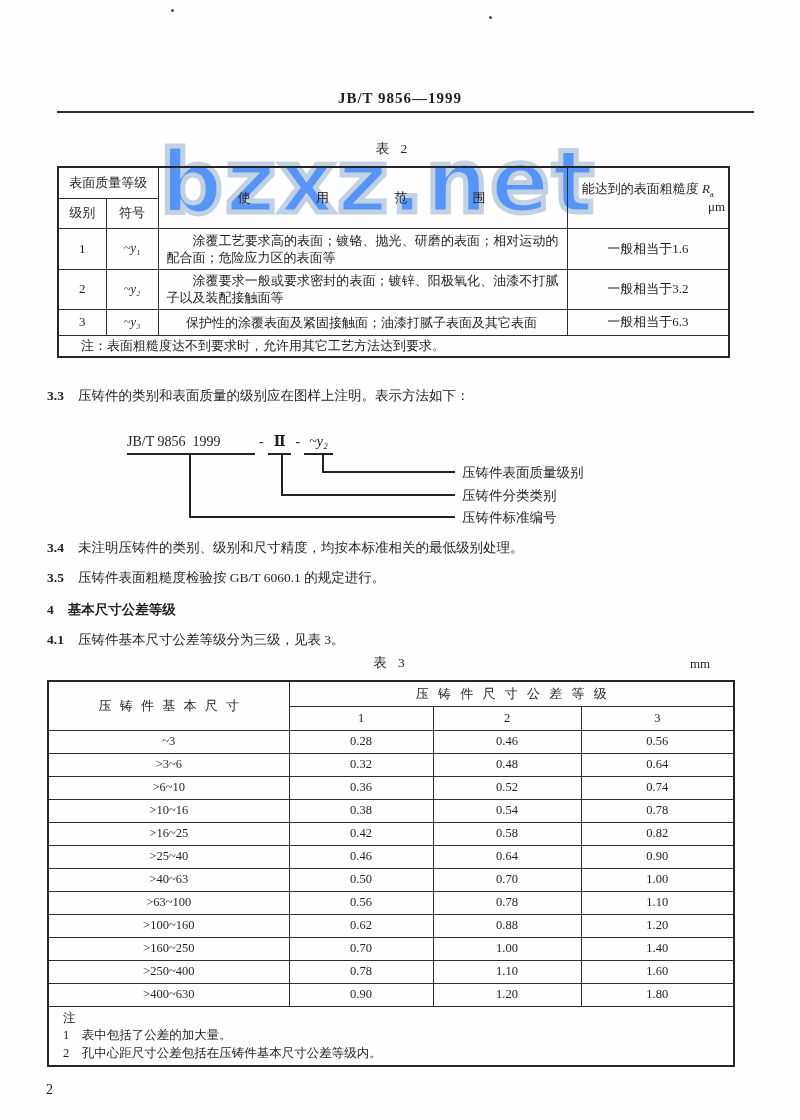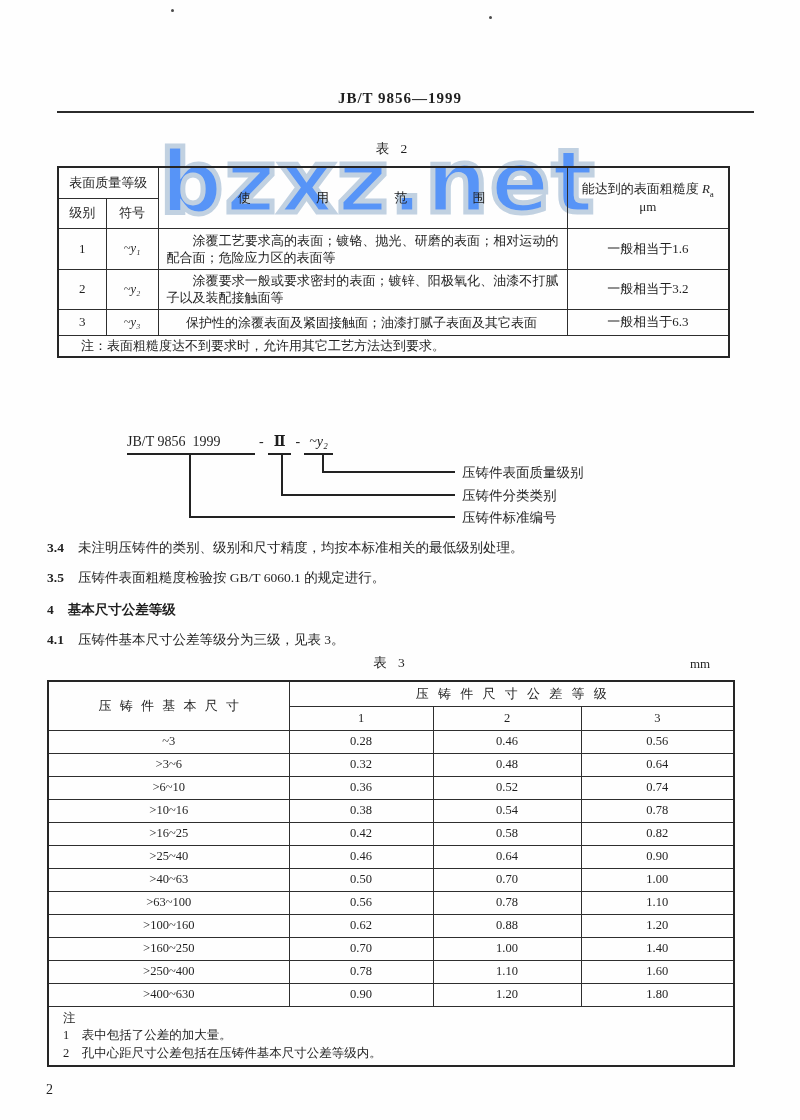--- a/index.html
+++ b/index.html
@@ -29,21 +29,21 @@
   table{border-collapse:collapse;table-layout:fixed;background:transparent;z-index:1;padding-left:39px;}
   td{border:1.5px solid #2e2e2e;text-align:center;vertical-align:middle;
     font-size:13px;padding:1px 3px;overflow:hidden;}
   .t2{top:166px;left:57px;width:673px;}
   .t2,.t3{position:absolute;border:2px solid #262626;}
   .t2 .usage{
     text-align:justify;text-align-last:left;text-indent:2em;
     line-height:17px;padding:2px 8px;
   }
   .t2 .usage-h{word-spacing:58px;letter-spacing:2px;}
-  .t2 .rough-h .unit{}
+  .t2 .rough-h .unit{text-align:right;}
   .t2 .note-cell{text-align:left;padding-left:22px;font-size:13px;}
   .sym{font-style:italic;font-size:12.5px;}
   sub{font-size:9px;}
   .ra{font-style:italic;font-family:"Liberation Serif",serif;}
 
   .t3{top:680px;left:47px;width:688px;}
   .t3 td{font-size:12.5px;}
   .t3 .group-h{word-spacing:6px;font-size:13px;text-align:center;}
   .t3 .size-h{word-spacing:5px;font-size:13px;}
   .t3 .notes-cell{text-align:left;vertical-align:top;padding:3px 6px 3px 14px;}
@@ -115,20 +115,23 @@
       <td class="sym">~y₃</td>
       <td class="usage" style="text-indent:1.5em">保护性的涂覆表面及紧固接触面；油漆打腻子表面及其它表面</td>
       <td>一般相当于6.3</td>
     </tr>
     <tr style="height:16px">
       <td colspan="4" class="note-cell">注：表面粗糙度达不到要求时，允许用其它工艺方法达到要求。</td>
     </tr>
   </tbody>
     </table>
 
+  <div class="abs para" style="top:388px;">
+    <span class="num">3.3</span><span>压铸件的类别和表面质量的级别应在图样上注明。表示方法如下：</span>
+  </div>
 
   <div class="abs" style="left:127px;top:432px;">
     <span class="fseg" style="width:128px;">JB/T 9856  1999</span>
     <span class="fdash">-</span>
     <span class="fseg roman" style="padding-left:6px;padding-right:6px;">Ⅱ</span>
     <span class="fdash">-</span>
     <span class="fseg sym" style="padding-left:5px;padding-right:5px;">~y₂</span>
   </div>
   <div class="vline" style="left:189px;top:453px;height:64px;"></div>
   <div class="vline" style="left:281px;top:453px;height:42px;"></div>

